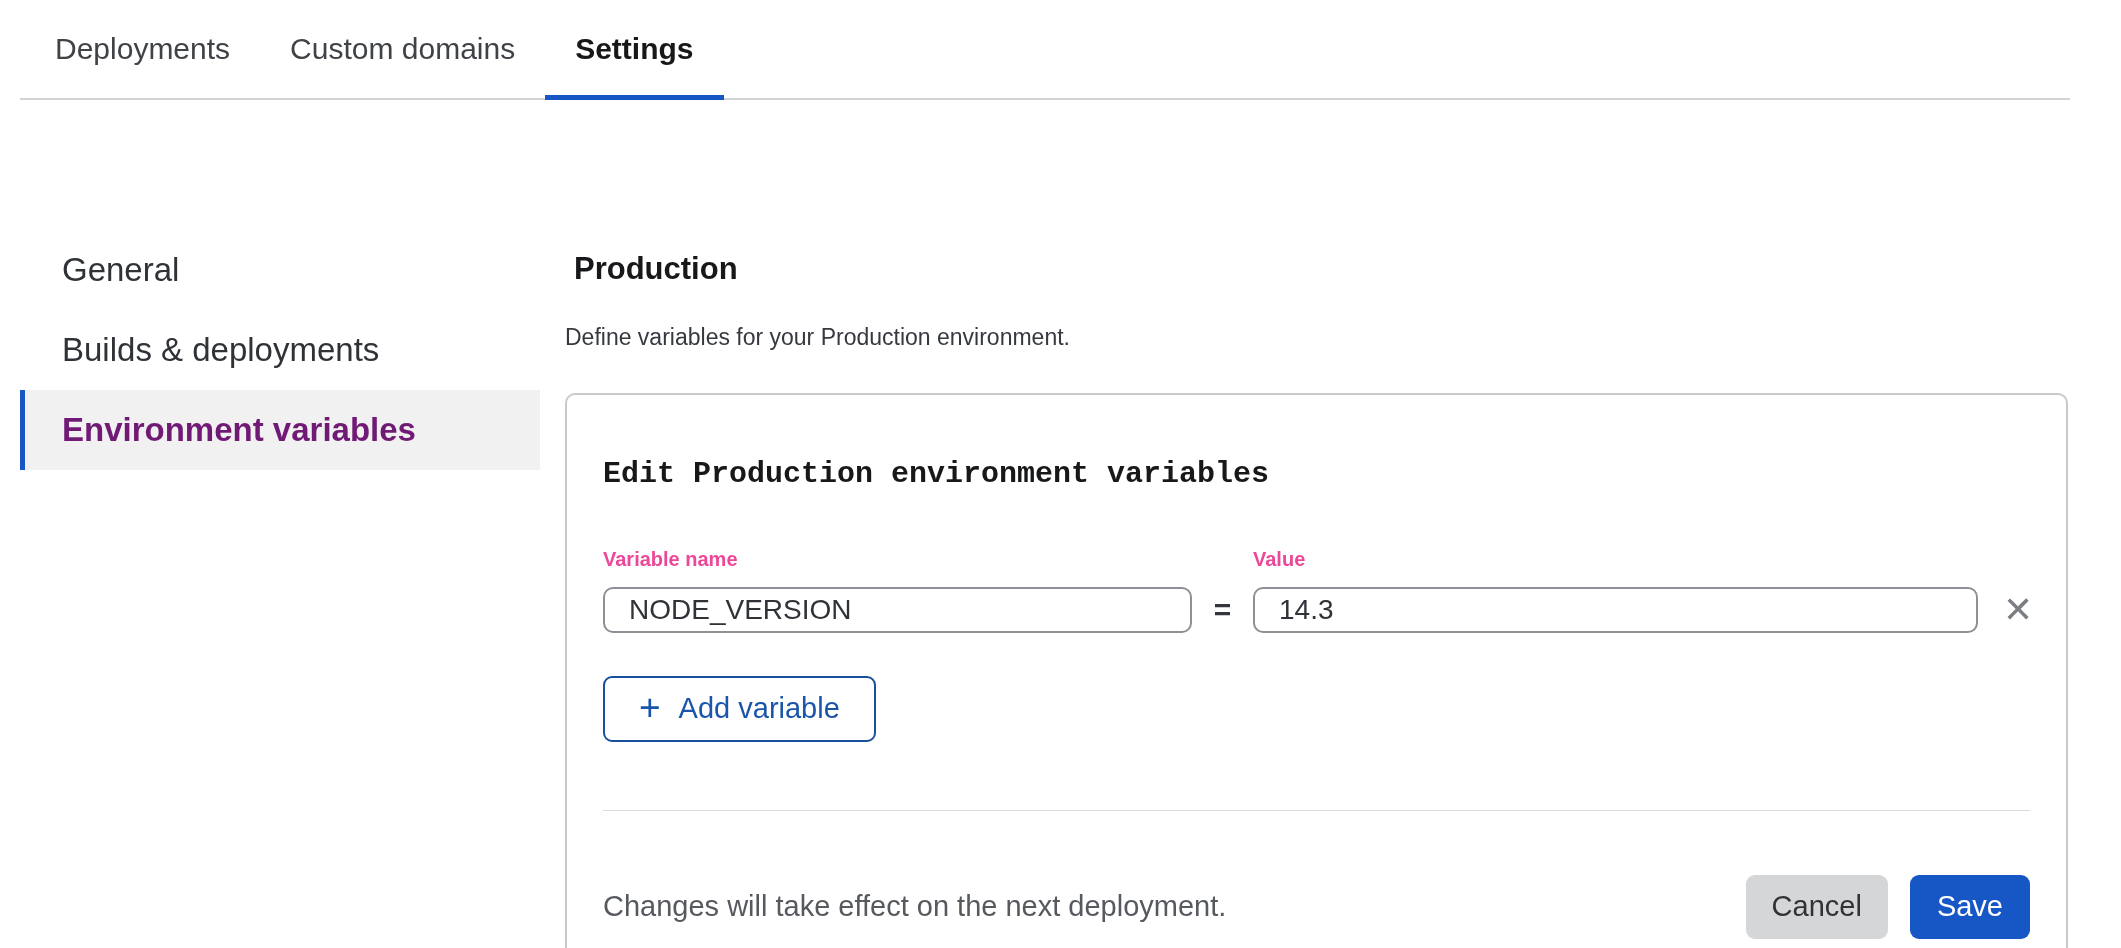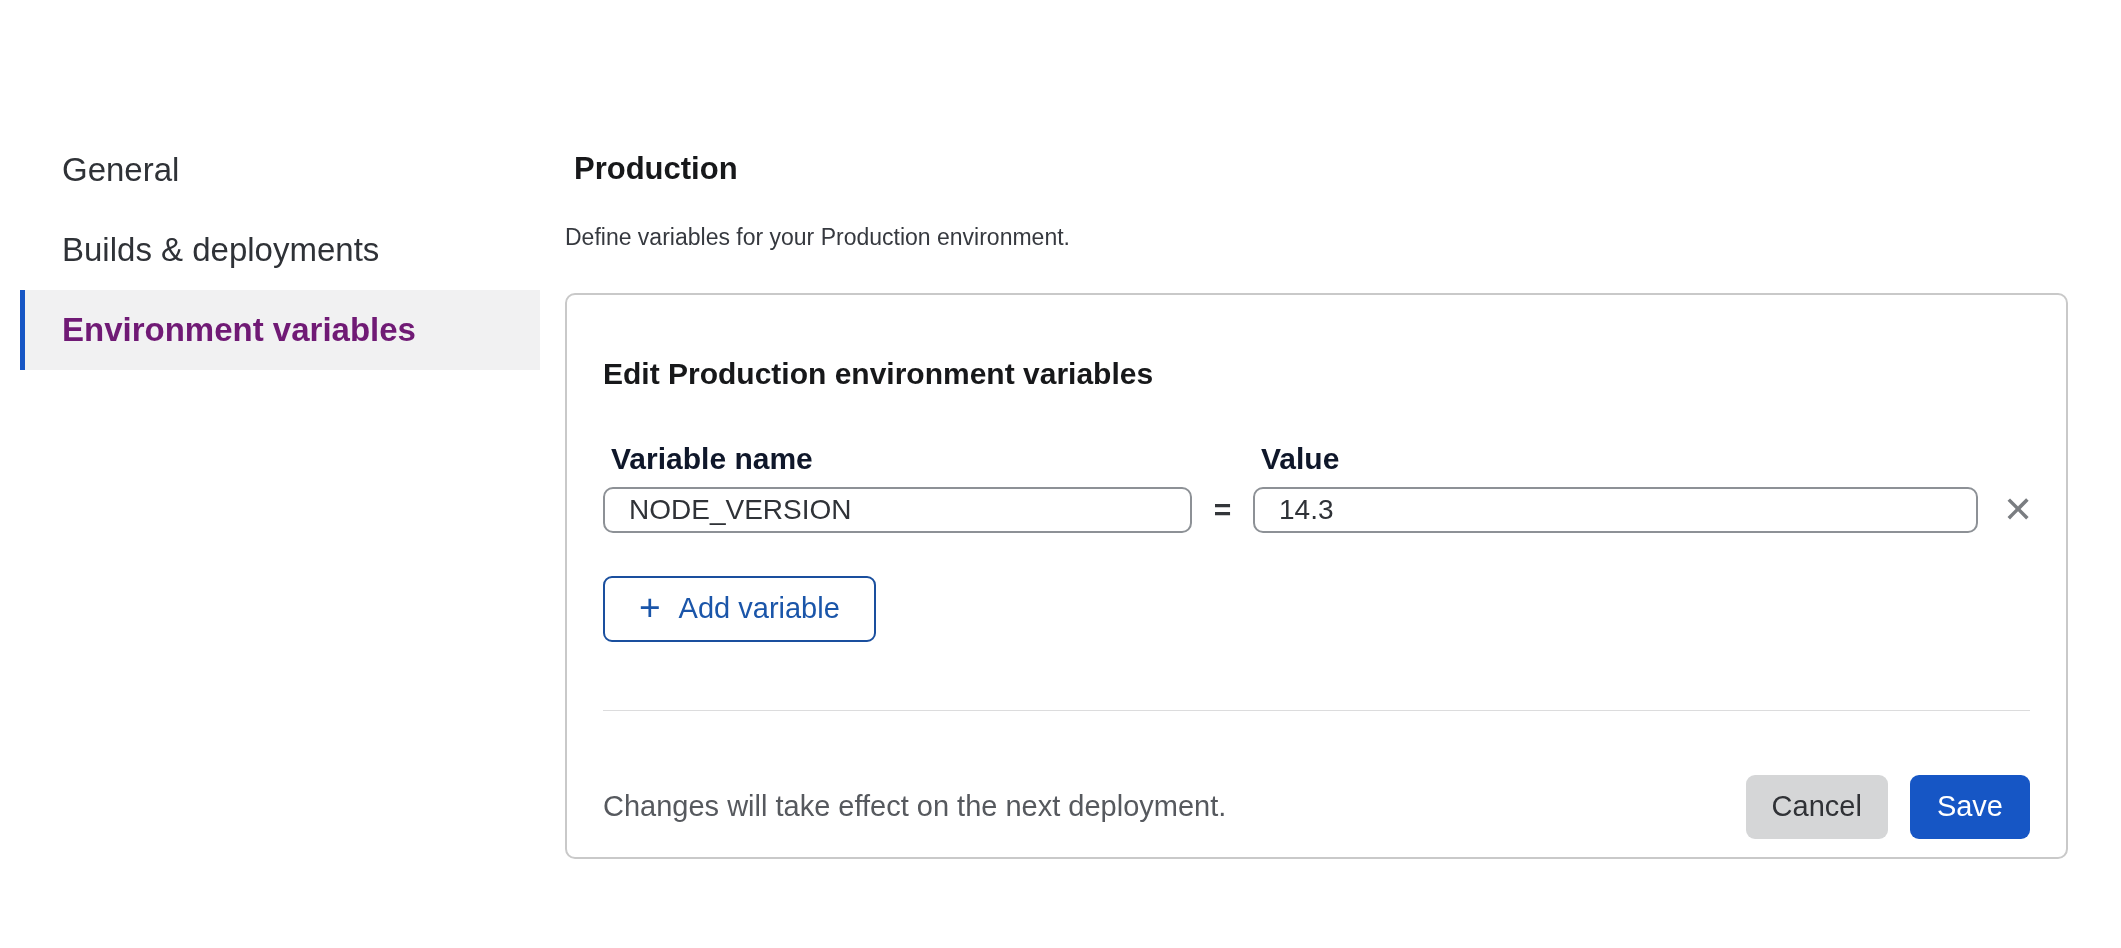--- a/index.html
+++ b/index.html
@@ -98,34 +98,34 @@
     border: 2px solid #c9c9c9;
     border-radius: 10px;
     padding: 36px;
     height: 566px;
   }
   .card-title {
     font-size: 30px;
     font-weight: 700;
     color: #17181a;
     line-height: 36px;
+    font-family: Liberation Mono, monospace;
   }
 
   .var-grid {
     display: grid;
     grid-template-columns: 589px 61px 725px 1fr;
     align-items: center;
   }
   .labels-row { margin-top: 52px; }
   .field-label {
-    font-size: 30px;
-    font-weight: 700;
-    color: #0f172a;
+    font-size: 20px;
+    font-weight: 700;
+    color: #ec4899;
     line-height: 30px;
-    margin-left: 8px;
   }
   .inputs-row { margin-top: 10px; }
   .text-input {
     width: 100%;
     height: 46px;
     border: 2px solid #8d9196;
     border-radius: 10px;
     padding: 0 24px;
     font-size: 28px;
     font-family: "Liberation Sans", sans-serif;
@@ -208,20 +208,25 @@
     padding: 0 27px;
     background: #1656c5;
     color: #ffffff;
   }
 </style>
 </head>
 <body>
 
 <div class="screen">
 
+  <div class="tabbar">
+    <div class="tab">Deployments</div>
+    <div class="tab">Custom domains</div>
+    <div class="tab active">Settings</div>
+  </div>
 
   <div class="content">
 
     <nav class="sidebar">
       <div class="nav-item">General</div>
       <div class="nav-item">Builds &amp; deployments</div>
       <div class="nav-item active">Environment variables</div>
     </nav>
 
     <main class="main">

